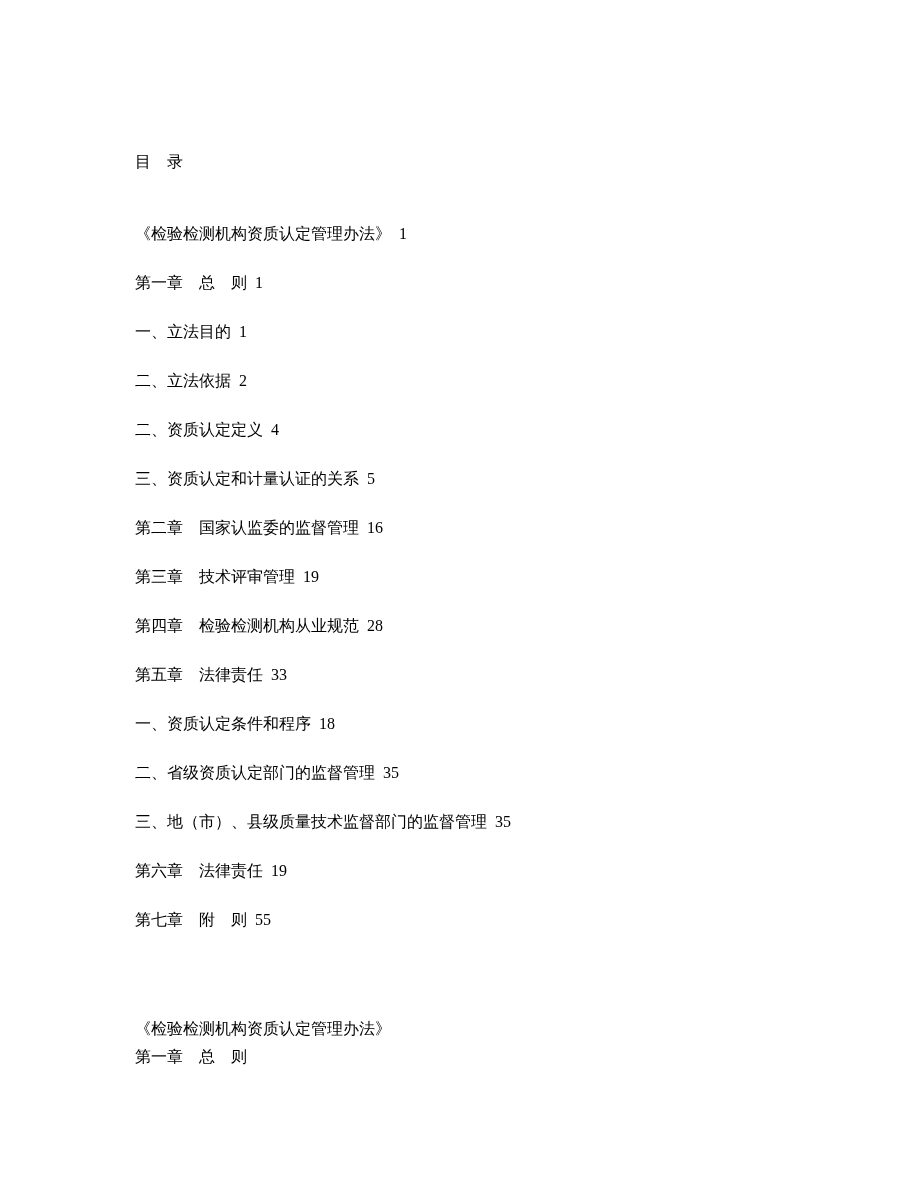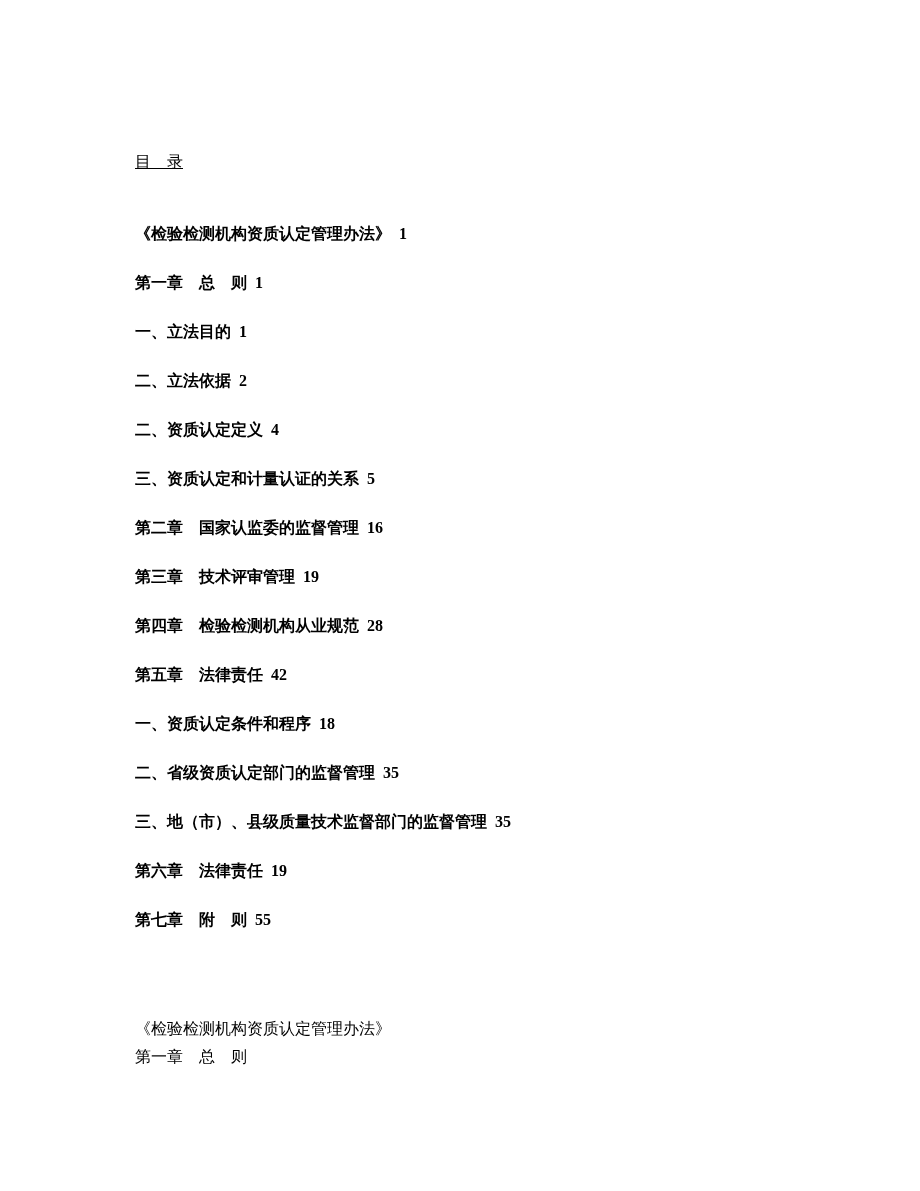--- a/index.html
+++ b/index.html
@@ -9,25 +9,23 @@
       background: #fff;
       font-family: "SimSun", "宋体", serif;
       font-size: 16px;
       color: #000;
       line-height: 1.5;
       padding: 150px 135px 0 135px;
     }
     .toc-title {
       margin-bottom: 48px;
       letter-spacing: 0;
-      text-decoration: underline;
     }
     .toc-entry {
       margin-bottom: 25px;
-      font-weight: bold;
     }
     .entry-text { display: inline; }
     .entry-page { display: inline; margin-left: 4px; }
     .section-gap { height: 60px; }
     .heading-line { margin-bottom: 4px; }
   </style>
 </head>
 <body>
 
 <div class="toc-title">目　录</div>
@@ -63,21 +61,21 @@
 <div class="toc-entry">
   <span class="entry-text">第三章　技术评审管理</span>
   <span class="entry-page">19</span>
 </div>
 <div class="toc-entry">
   <span class="entry-text">第四章　检验检测机构从业规范</span>
   <span class="entry-page">28</span>
 </div>
 <div class="toc-entry">
   <span class="entry-text">第五章　法律责任</span>
-  <span class="entry-page">42</span>
+  <span class="entry-page">33</span>
 </div>
 <div class="toc-entry">
   <span class="entry-text">一、资质认定条件和程序</span>
   <span class="entry-page">18</span>
 </div>
 <div class="toc-entry">
   <span class="entry-text">二、省级资质认定部门的监督管理</span>
   <span class="entry-page">35</span>
 </div>
 <div class="toc-entry">

